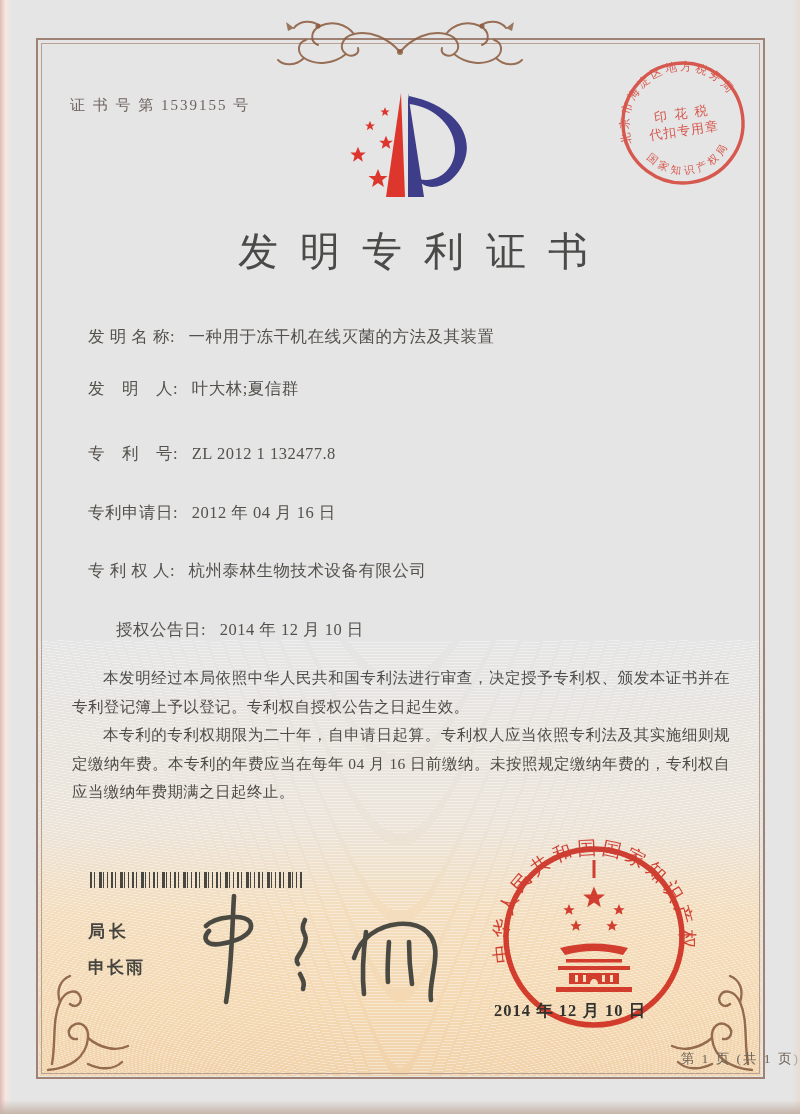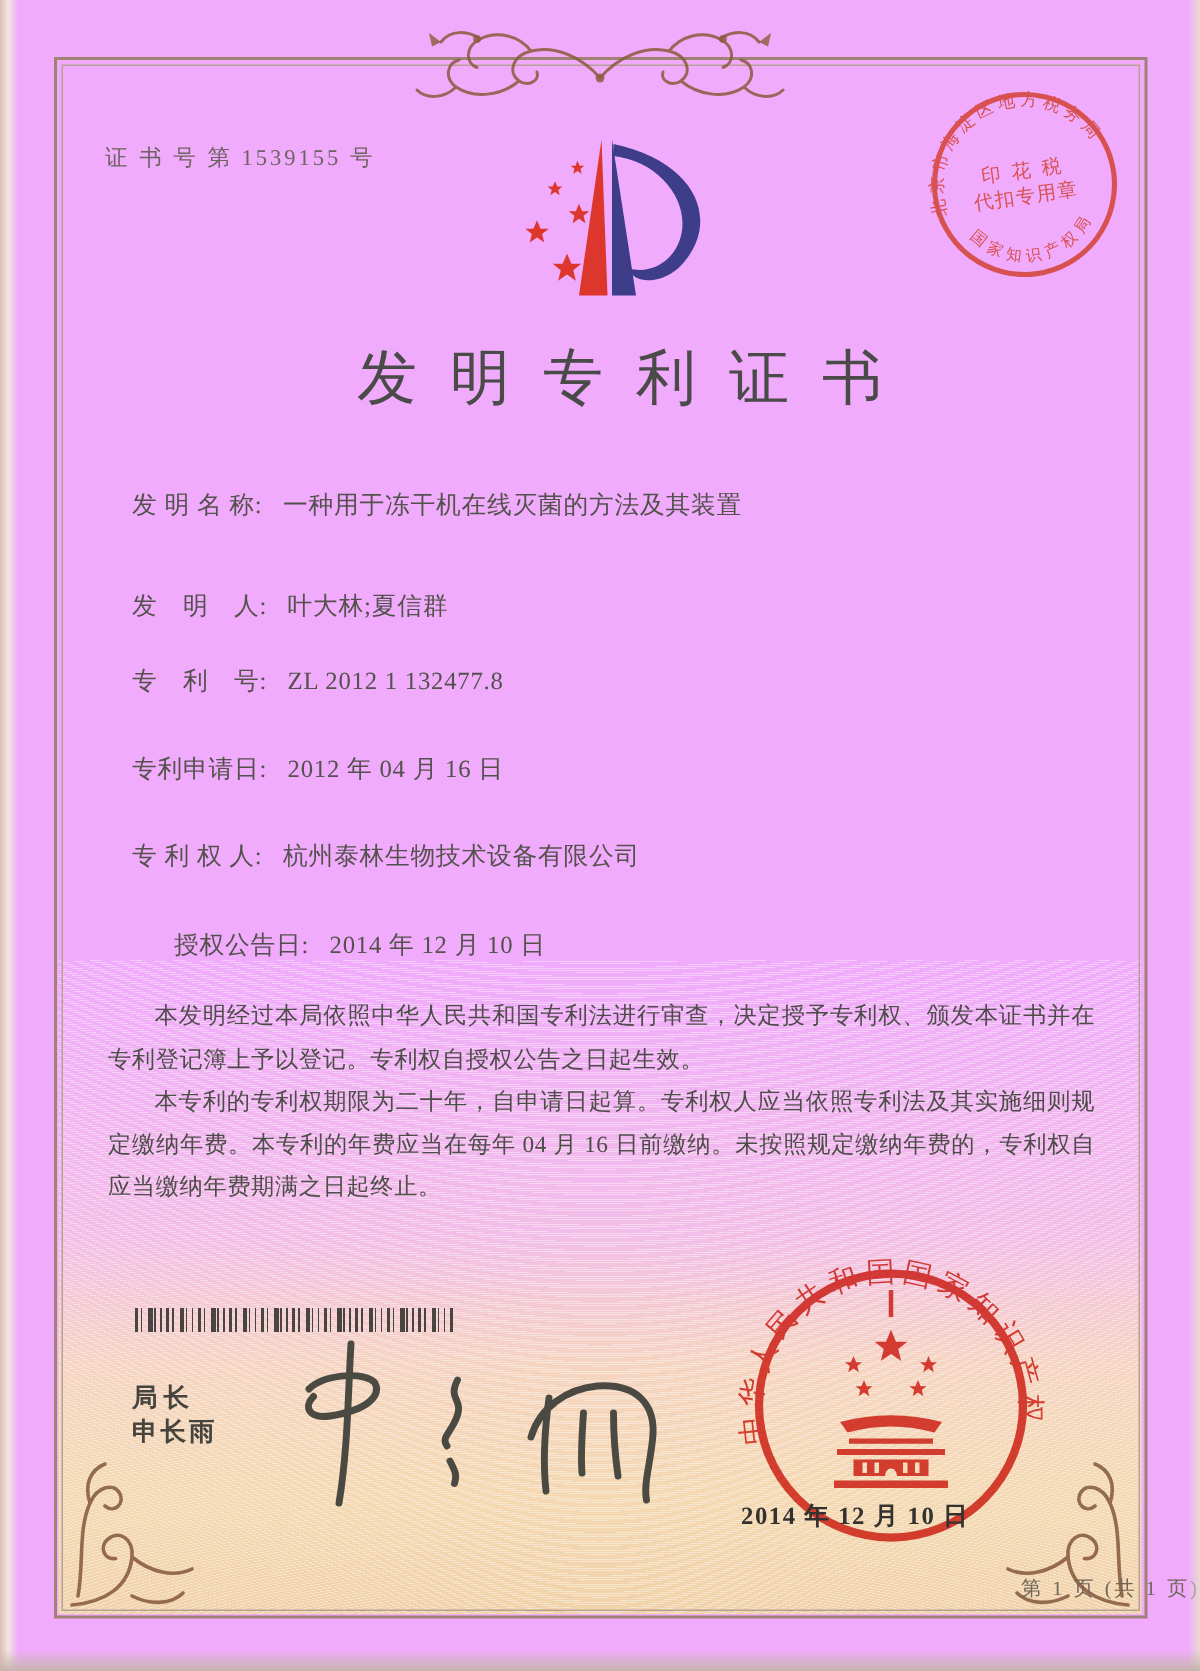--- a/index.html
+++ b/index.html
@@ -1,17 +1,17 @@
 <!DOCTYPE html>
 <html><head>
 <meta charset="utf-8">
 <style>
   html,body{margin:0;padding:0;background:#ffffff;}
   .page{position:relative;width:800px;height:1114px;overflow:hidden;
-        background:#f0abfc;font-family:"Liberation Serif","DejaVu Serif",serif;color:#4b4a46;}
+        background:#e5e5e5;font-family:"Liberation Serif","DejaVu Serif",serif;color:#4b4a46;}
   
   .edge-left{position:absolute;left:0;top:0;bottom:0;width:12px;
      background:linear-gradient(90deg,#dfbcb6 0,#f4e7e0 45%,rgba(255,255,255,0) 100%);z-index:9;pointer-events:none;}
   .edge-bottom{position:absolute;left:0;right:0;bottom:0;height:14px;
      background:linear-gradient(0deg,#bfae a6 0,#cbbcb2 10%,rgba(255,255,255,0) 100%);
      background:linear-gradient(0deg,#c6b5ab 0,rgba(255,255,255,0) 100%);z-index:9;pointer-events:none;}
   .edge-right{position:absolute;right:0;top:0;bottom:0;width:8px;
      background:linear-gradient(270deg,#e7dcd2 0,rgba(255,255,255,0) 100%);z-index:9;pointer-events:none;}
   
   .guilloche{position:absolute;left:39px;right:39px;top:640px;bottom:38px;z-index:1;
@@ -27,31 +27,31 @@
   .orn-br{position:absolute;right:42px;bottom:38px;z-index:3;transform:scaleX(-1);}
   
   .cert-no{position:absolute;left:70px;top:96px;font-size:15px;letter-spacing:2px;color:#6e6360;z-index:4;}
   .logo{position:absolute;left:328px;top:90px;z-index:4;}
   .tax-seal{position:absolute;left:616px;top:56px;z-index:5;opacity:.88;}
   .title{position:absolute;left:0;right:0;top:224px;text-align:center;font-size:40px;
          letter-spacing:.55em;text-indent:.55em;color:#4a4a48;z-index:4;margin-left:26px;}
   .fields{position:absolute;left:88px;top:326px;z-index:4;}
   .field{position:absolute;left:0;white-space:nowrap;font-size:16.5px;color:#54514c;letter-spacing:.5px;}
   .field .flabel{margin-right:9px;}
-  .f0{top:0;} .f1{top:67px;} .f2{top:117px;} .f3{top:176px;} .f4{top:234px;} .f5{top:293px;margin-left:28px;}
+  .f0{top:0;} .f1{top:52px;} .f2{top:117px;} .f3{top:176px;} .f4{top:234px;} .f5{top:293px;margin-left:28px;}
   .body-text{position:absolute;left:72px;width:658px;top:664px;z-index:4;
      font-size:15.5px;line-height:28.5px;text-align:justify;color:#4e4c48;letter-spacing:.4px;}
   .body-text p{margin:0;text-indent:2em;}
   .barcode{position:absolute;left:90px;top:872px;width:214px;height:16px;z-index:4;
      background:
       repeating-linear-gradient(90deg,#2b2b28 0 2px,rgba(0,0,0,0) 2px 4px,#2b2b28 4px 5px,rgba(0,0,0,0) 5px 9px,#2b2b28 9px 12px,rgba(0,0,0,0) 12px 13px,#2b2b28 13px 14px,rgba(0,0,0,0) 14px 17px,#2b2b28 17px 18px,rgba(0,0,0,0) 18px 21px);
      opacity:.85;}
   .director{position:absolute;left:88px;top:920px;z-index:4;font-family:Liberation Serif, serif;
      font-size:17px;color:#45443f;letter-spacing:4px;font-weight:bold;}
-  .director .dname{display:block;letter-spacing:2px;}
+  .director .dname{display:block;margin-top:13px;letter-spacing:2px;}
   .signature{position:absolute;left:182px;top:886px;z-index:4;}
   .office-seal{position:absolute;left:486px;top:836px;z-index:5;mix-blend-mode:multiply;opacity:.92;}
   .issue-date{position:absolute;left:494px;top:1000px;z-index:6;font-size:16.5px;font-weight:bold;
      color:#33322e;letter-spacing:1px;}
   .footer{position:absolute;left:0;right:0;top:1050px;text-align:right;font-size:13.5px;
      color:#6f6458;letter-spacing:2px;z-index:4;}
   svg text{font-family:"Liberation Serif","DejaVu Serif",serif;}
 </style>
 </head>
 <body>

